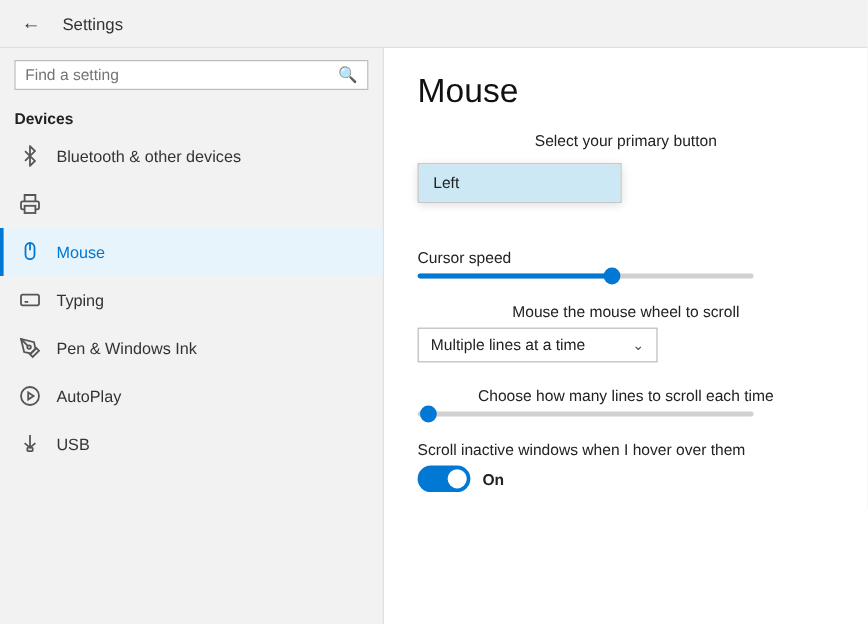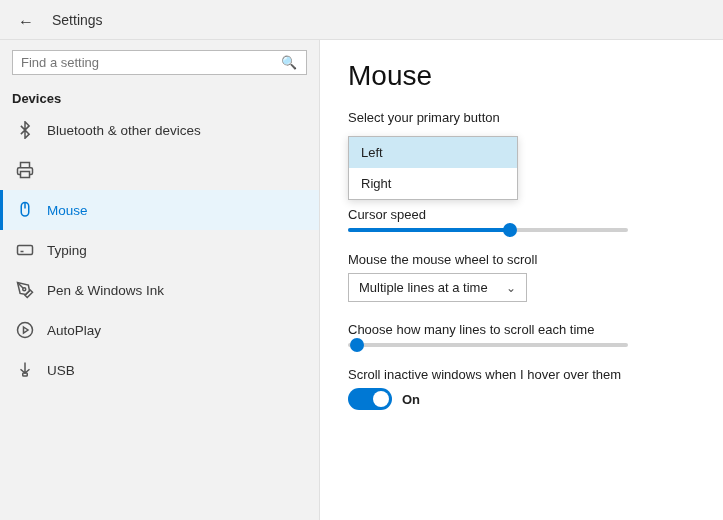--- a/index.html
+++ b/index.html
@@ -119,20 +119,21 @@
     .page-title {
       font-size: 28px;
       font-weight: 300;
       color: #111;
       margin-bottom: 18px;
     }
     .setting-label {
       font-size: 13px;
       color: #222;
       margin-bottom: 6px;
+      text-align: center;
     }
     
     .dropdown-container {
       position: relative;
       display: inline-block;
       margin-bottom: 8px;
     }
     .dropdown-options {
       background: #fff;
       border: 1px solid #bbb;
@@ -188,21 +189,21 @@
       cursor: pointer;
     }
     
     .roll-section { margin-bottom: 20px; }
     .select-box {
       display: flex;
       align-items: center;
       border: 1px solid #bbb;
       background: #fff;
       padding: 6px 10px;
-      width: 179px;
+      width: 200px;
       cursor: pointer;
       justify-content: space-between;
       font-size: 13px;
       color: #222;
     }
     .select-box .chevron { font-size: 12px; color: #555; }
     
     .lines-section { margin-bottom: 20px; }
     .slider-small-track {
       position: relative;
@@ -369,21 +370,20 @@
   </div>
 
   <div class="content-area">
     <h1 class="page-title">Mouse</h1>
 
     <div class="primary-btn-section">
       <div class="setting-label">Select your primary button</div>
       <div class="dropdown-container">
         <div class="dropdown-options">
           <div class="dropdown-option selected">Left</div>
-          <div class="dropdown-option">Right</div>
         </div>
       </div>
     </div>
 
     <div class="cursor-speed-section">
       <div class="cursor-speed-label-area">Cursor speed</div>
       <div class="slider-row">
         <div class="slider-track">
           <div class="slider-fill" style="width: 58%"></div>
           <div class="slider-thumb" style="left: calc(58% - 7px)"></div>

